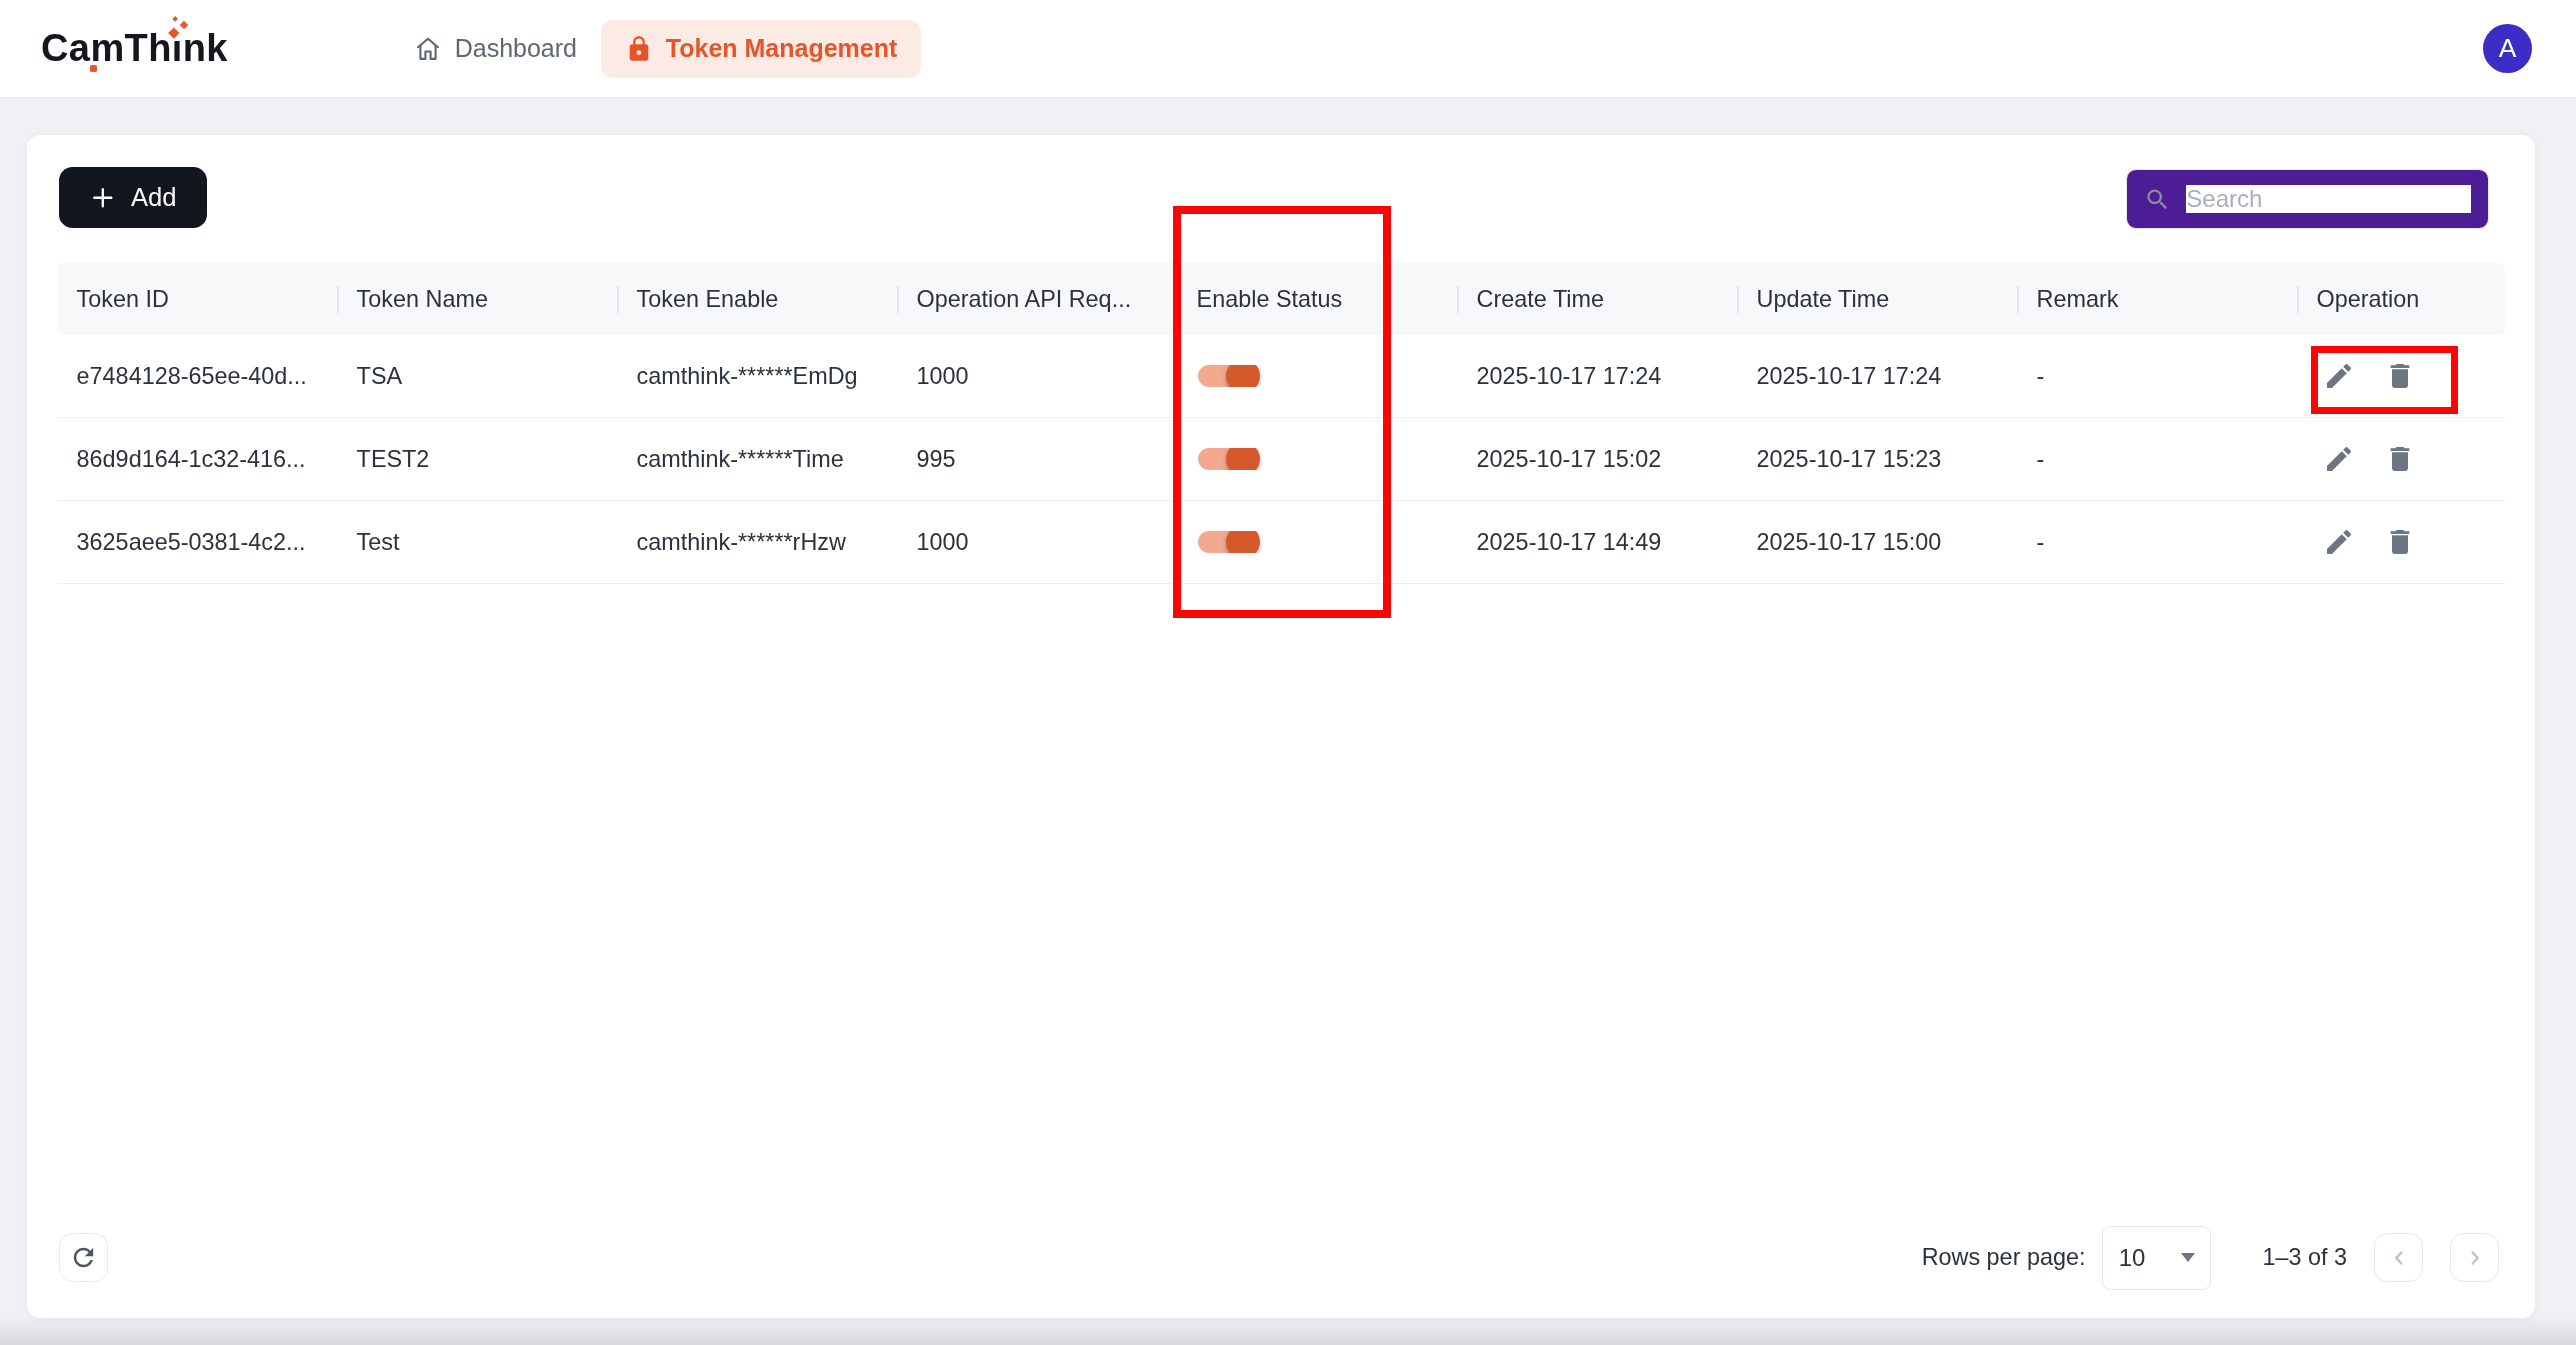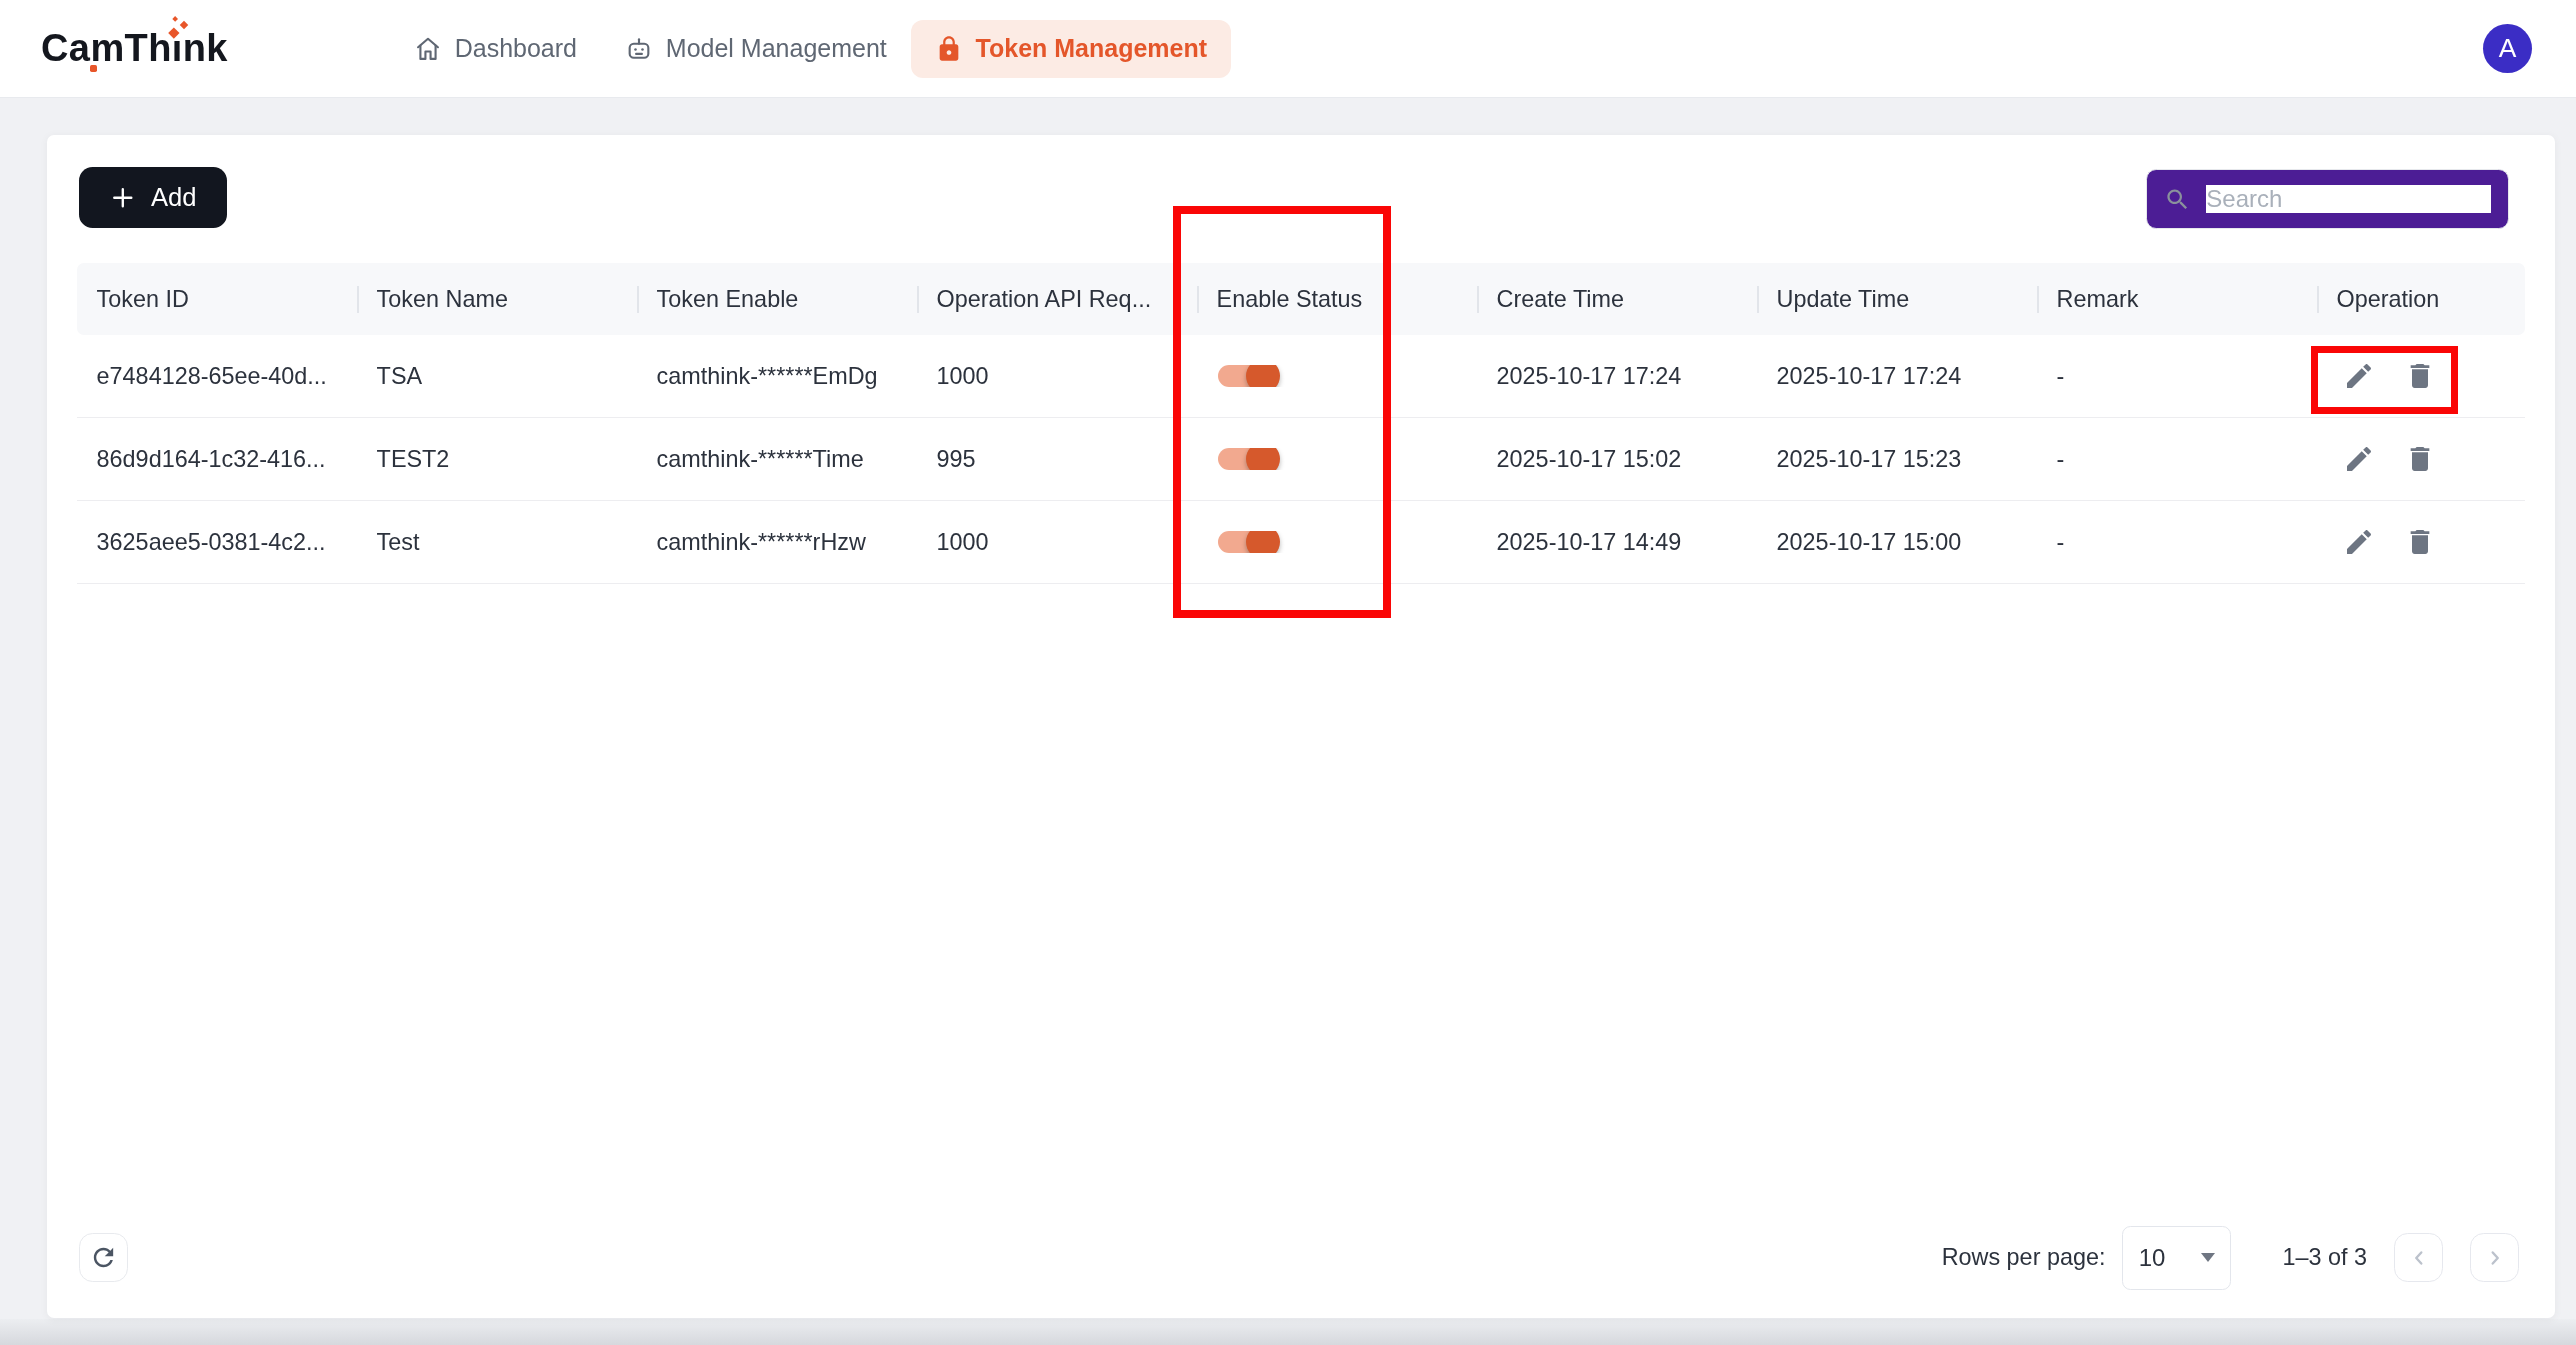--- a/index.html
+++ b/index.html
@@ -22,22 +22,22 @@
   .nav-item { display:flex; align-items:center; gap:12.8px; font-size:25px; color:#5f6773;
               padding:14.5px 24px; border-radius:12px; cursor:pointer; }
   .nav-item svg { width:28px; height:28px; }
   .nav-item.active { background:#fcebe4; color:#e4562a; font-weight:700; }
 
   .avatar { margin-left:auto; margin-right:44px; width:49px; height:49px; border-radius:50%;
             background:#3b2dc5; color:#ffffff; font-size:26.4px; display:flex; align-items:center;
             justify-content:center; cursor:pointer; }
 
   
-  .card { position:absolute; left:47px; top:135px; width:2508px; height:1183px; background:#ffffff;
-          border-radius:7px; box-shadow:0 1.7px 8.5px rgba(20,23,30,.05); z-index:1; }
+  .card { position:absolute; left:27px; top:135px; width:2508px; height:1183px; background:#ffffff;
+          border-radius:13px; box-shadow:0 1.7px 8.5px rgba(20,23,30,.05); z-index:1; }
 
   .add-btn { position:absolute; left:32px; top:32px; height:61px; padding:0 31px; background:#12161f;
              border:none; border-radius:13.6px; color:#ffffff; font-size:25.6px; font-family:inherit;
              display:flex; align-items:center; gap:15.3px; cursor:pointer; }
   .add-btn svg { width:25.6px; height:25.6px; }
 
   .search-box { position:absolute; right:46px; top:34px; width:363px; height:60px; border:1.7px solid #e6e8ec;
                 border-radius:10.2px; display:flex; align-items:center; padding:0 17px; background:#4c1d95; }
   .search-box svg { width:27px; height:27px; flex:none; }
   .search-box input { border:none; outline:none; font-size:24px; margin-left:15.3px; width:100%;
@@ -109,31 +109,20 @@
   </div>
 
   <nav class="nav">
     <div class="nav-item">
       <svg viewBox="0 0 24 24" fill="none" stroke="#5f6773" stroke-width="1.8" stroke-linejoin="round" stroke-linecap="round">
         <path d="M3.5 10.5 L12 3.2 L20.5 10.5"></path>
           <path d="M5.5 9 V20.5 H9.8 V14.2 H14.2 V20.5 H18.5 V9"></path>
       </svg>
       <span>Dashboard</span>
     </div>
-    <div class="nav-item">
-      <svg viewBox="0 0 24 24" fill="none" stroke="#5f6773" stroke-width="1.8" stroke-linecap="round" stroke-linejoin="round">
-        <rect x="4" y="7.5" width="16" height="12" rx="3.5"></rect>
-        <path d="M12 7.5 V4.8"></path>
-          <circle cx="12" cy="3.8" r="1" fill="#5f6773" stroke="none"></circle>
-        <circle cx="9" cy="12.5" r="1.1" fill="#5f6773" stroke="none"></circle>
-        <circle cx="15" cy="12.5" r="1.1" fill="#5f6773" stroke="none"></circle>
-        <path d="M9.5 16.2 H14.5"></path>
-      </svg>
-      <span>Model Management</span>
-    </div>
     <div class="nav-item active">
       <svg viewBox="0 0 24 24" fill="#e4562a">
         <path d="M18 8h-1V6c0-2.76-2.24-5-5-5S7 3.24 7 6v2H6c-1.1 0-2 .9-2 2v10c0 1.1.9 2 2 2h12c1.1 0 2-.9 2-2V10c0-1.1-.9-2-2-2zm-6 9c-1.1 0-2-.9-2-2s.9-2 2-2 2 .9 2 2-.9 2-2 2zm3.1-9H8.9V6c0-1.71 1.39-3.1 3.1-3.1s3.1 1.39 3.1 3.1v2z"></path>
       </svg>
       <span>Token Management</span>
     </div>
   </nav>
 
   <div class="avatar">
     <span>A</span>

